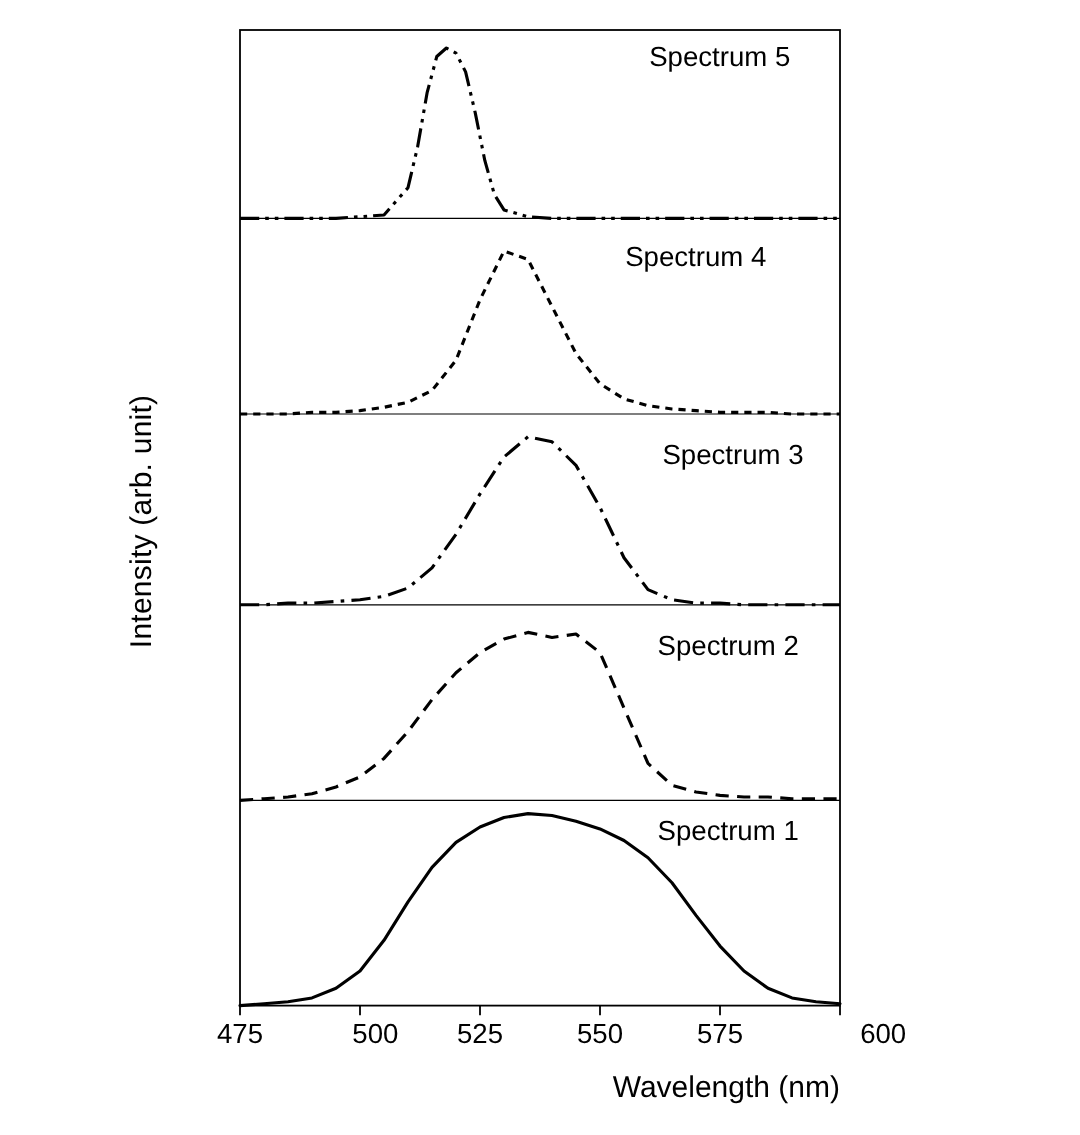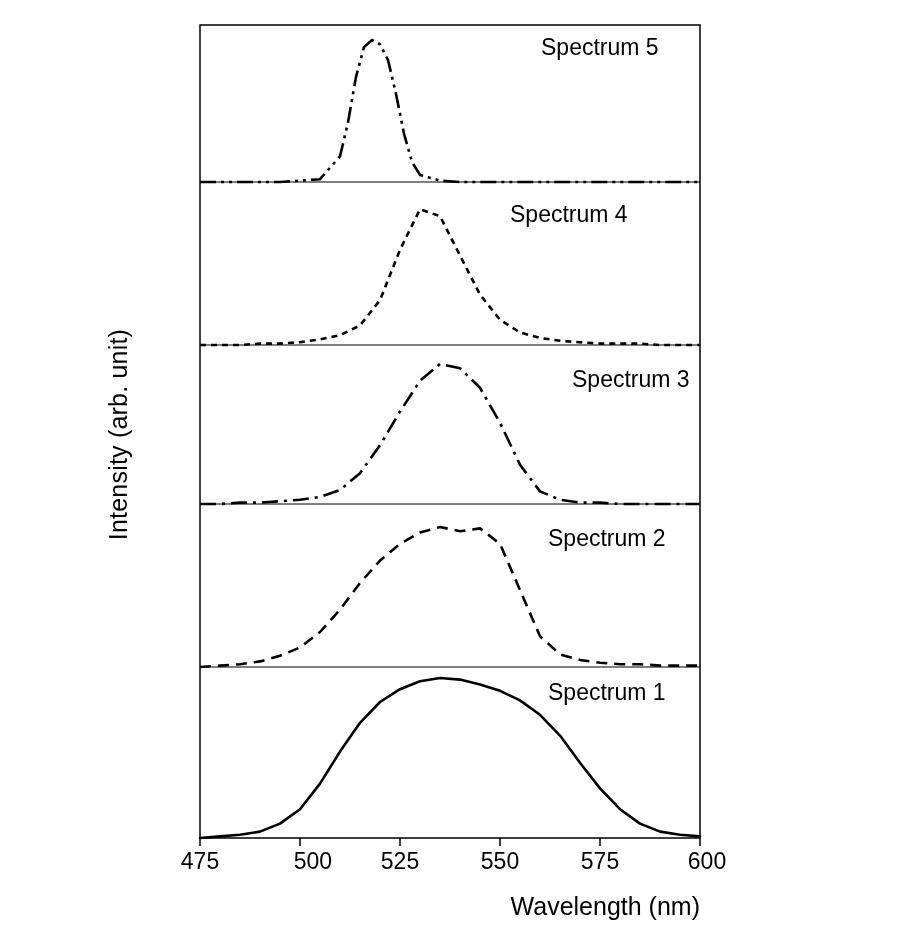--- a/index.html
+++ b/index.html
@@ -96,23 +96,23 @@
     <path fill="none" stroke="#000000" stroke-width="2.6" stroke-dasharray="6,5" stroke-linejoin="round" stroke-linecap="butt" d="M200,345 L220,345 L240,345 L260,343.6 L280,343.6 L300,342.2 L320,339.4 L340,335.2 L360,325.4 L380,300.2 L400,249.8 L420,209.2 L440,216.2 L460,255.4 L480,294.6 L500,319.8 L520,332.4 L540,338 L560,340.8 L580,342.2 L600,343.6 L620,343.6 L640,343.6 L660,345 L680,345 L700,345"></path>
 
     <path fill="none" stroke="#000000" stroke-width="2.6" stroke-dasharray="16,5,3,5,3,5" stroke-linejoin="round" stroke-linecap="butt" d="M200,182 L220,182 L240,182 L260,182 L280,182 L300,180.6 L320,179.2 L340,156.4 L348,122.4 L356,76.9 L364,47.1 L372,40 L380,44.3 L388,59.9 L396,93.9 L404,133.7 L412,162.1 L420,174.9 L440,180.6 L460,182 L480,182 L500,182 L540,182 L600,182 L700,182"></path>
   </svg>
 
   <div class="tick-label" style="left:200px;">475</div>
   <div class="tick-label" style="left:292px;text-align:right;">500</div>
   <div class="tick-label" style="left:400px;">525</div>
   <div class="tick-label" style="left:500px;">550</div>
   <div class="tick-label" style="left:600px;">575</div>
-  <div class="tick-label" style="left:707px;">600</div>
+  <div class="tick-label" style="left:736px;">600</div>
 
   <div class="xlabel">Wavelength (nm)</div>
 
   <div class="panel-label" style="left:541px; top:34px;">Spectrum 5</div>
-  <div class="panel-label" style="left:510px; top:201px;">Spectrum 4</div>
-  <div class="panel-label" style="left:572px; top:366px;">Spectrum 3</div>
+  <div class="panel-label" style="left:521px; top:201px;">Spectrum 4</div>
+  <div class="panel-label" style="left:552px; top:366px;">Spectrum 3</div>
   <div class="panel-label" style="left:548px; top:525px;">Spectrum 2</div>
   <div class="panel-label" style="left:548px; top:679px;">Spectrum 1</div>
 
 </div>
 
 </body></html>

